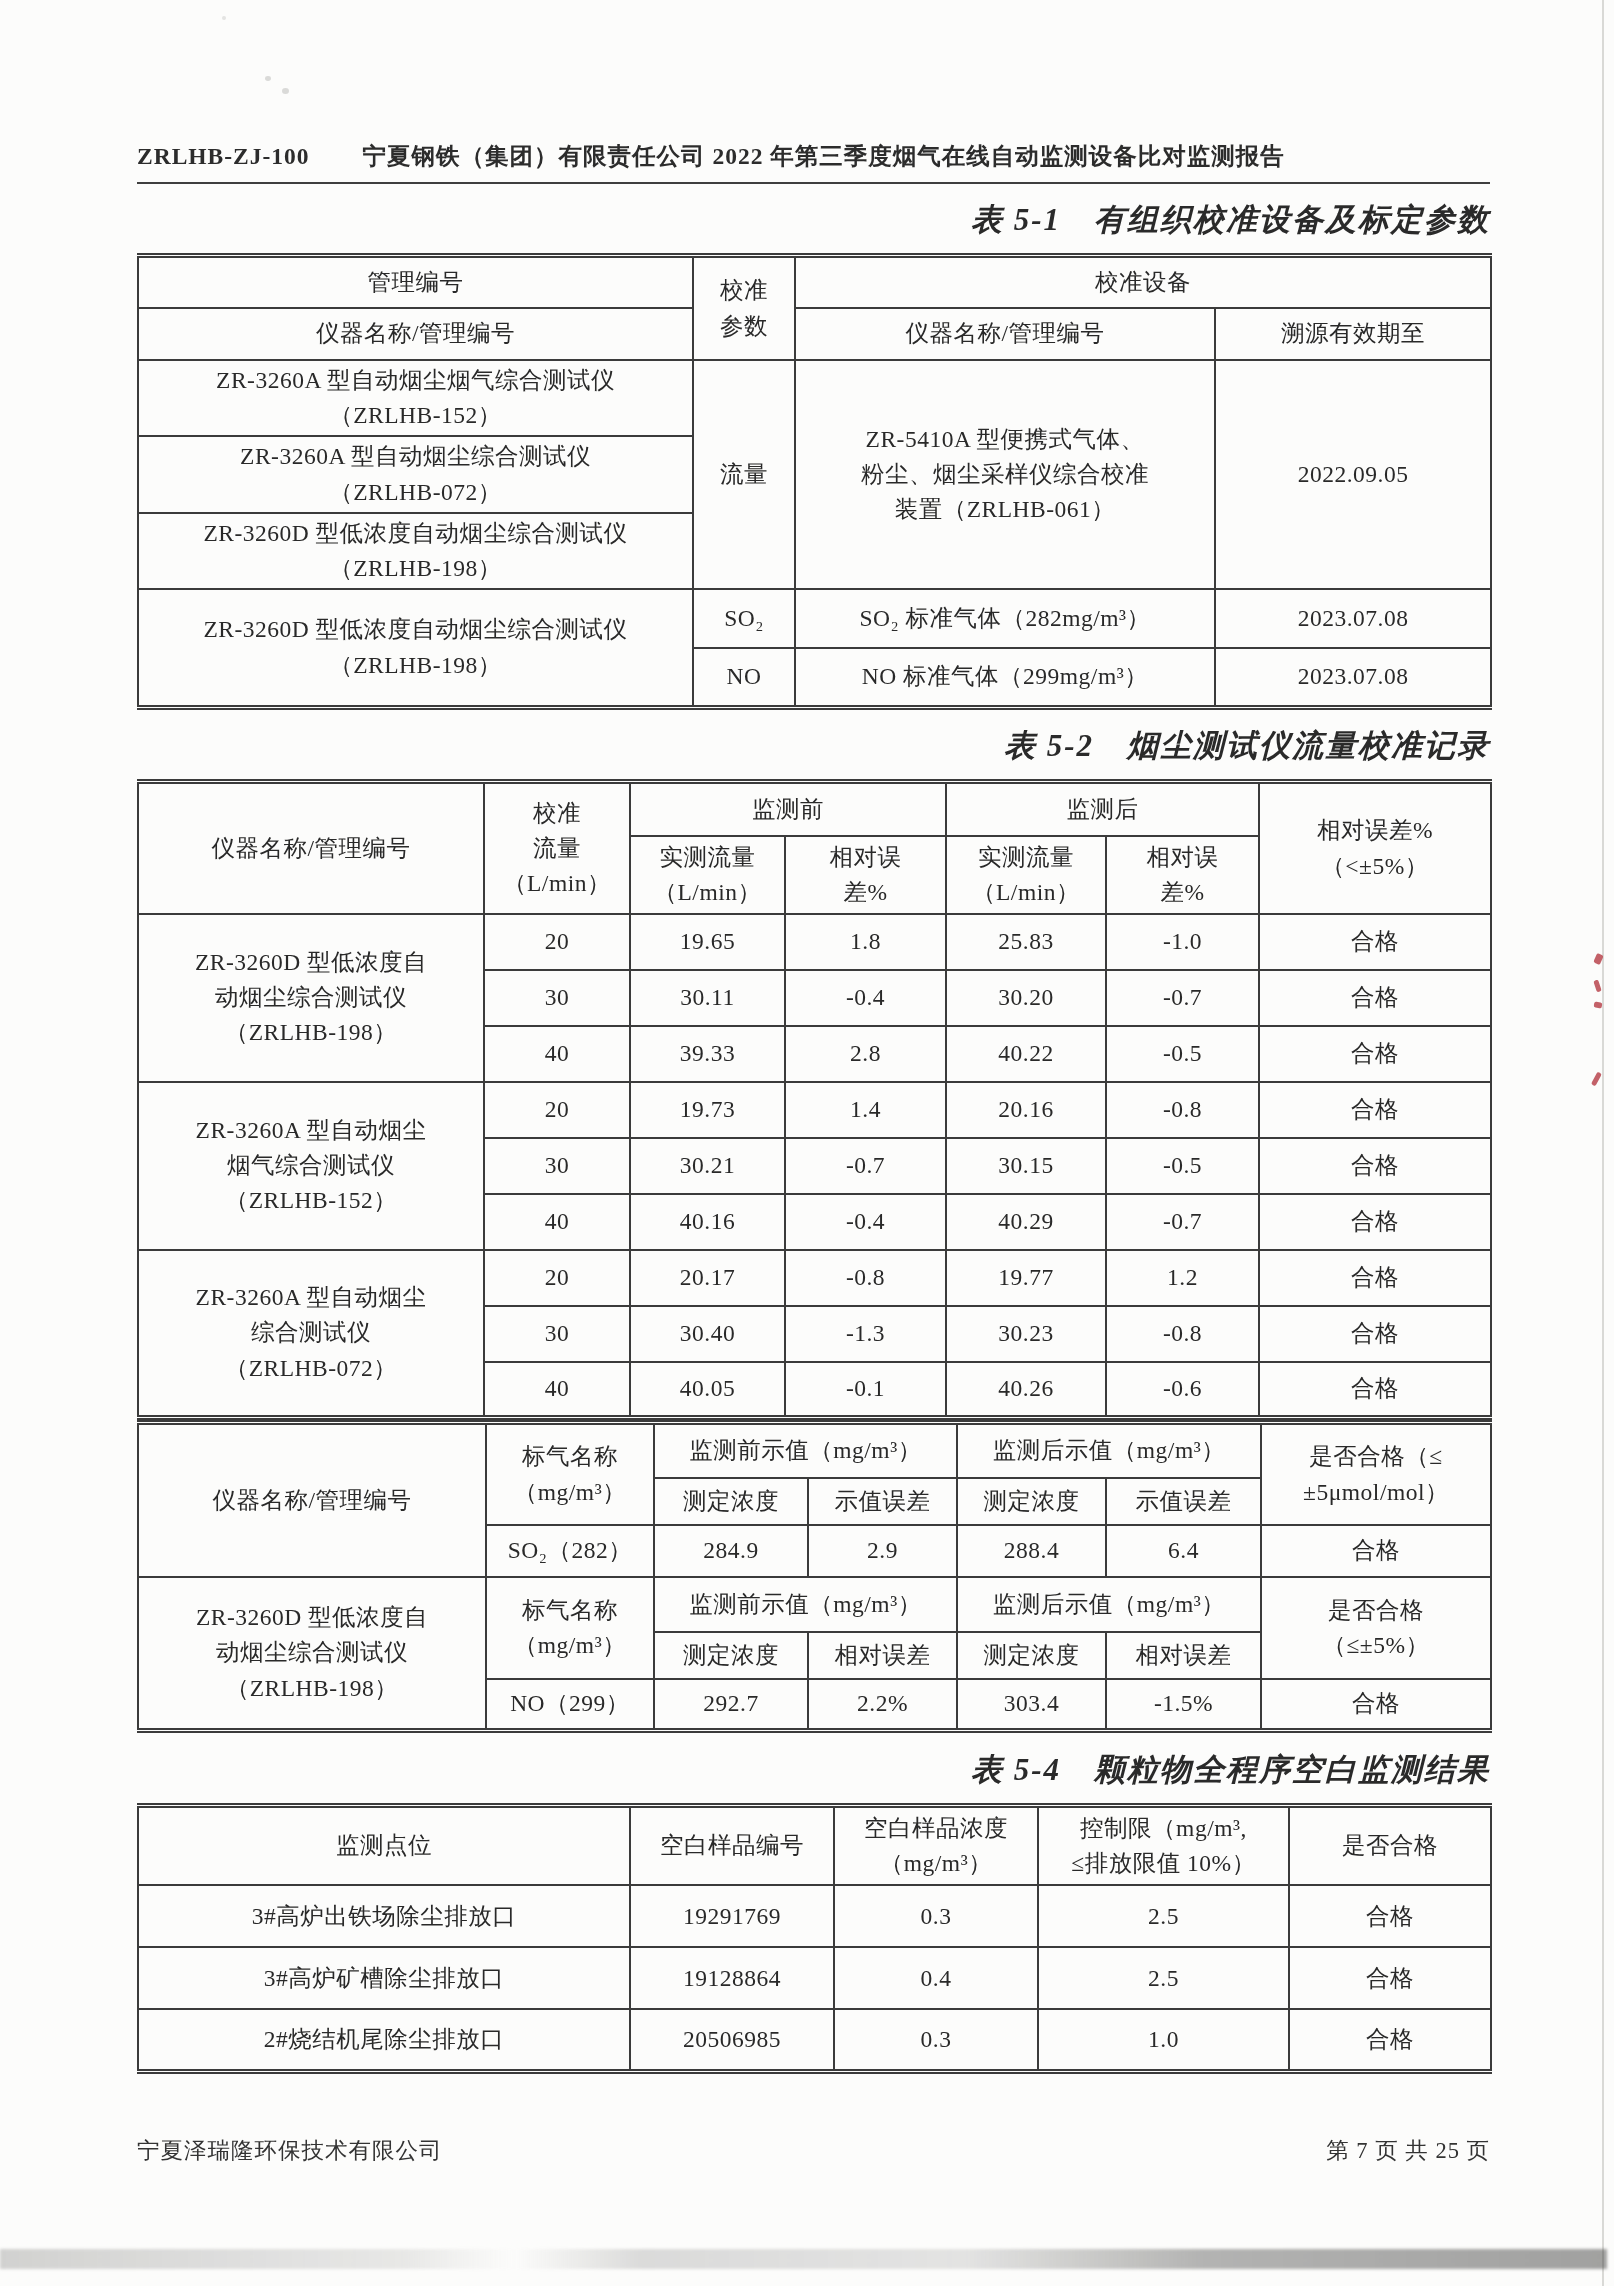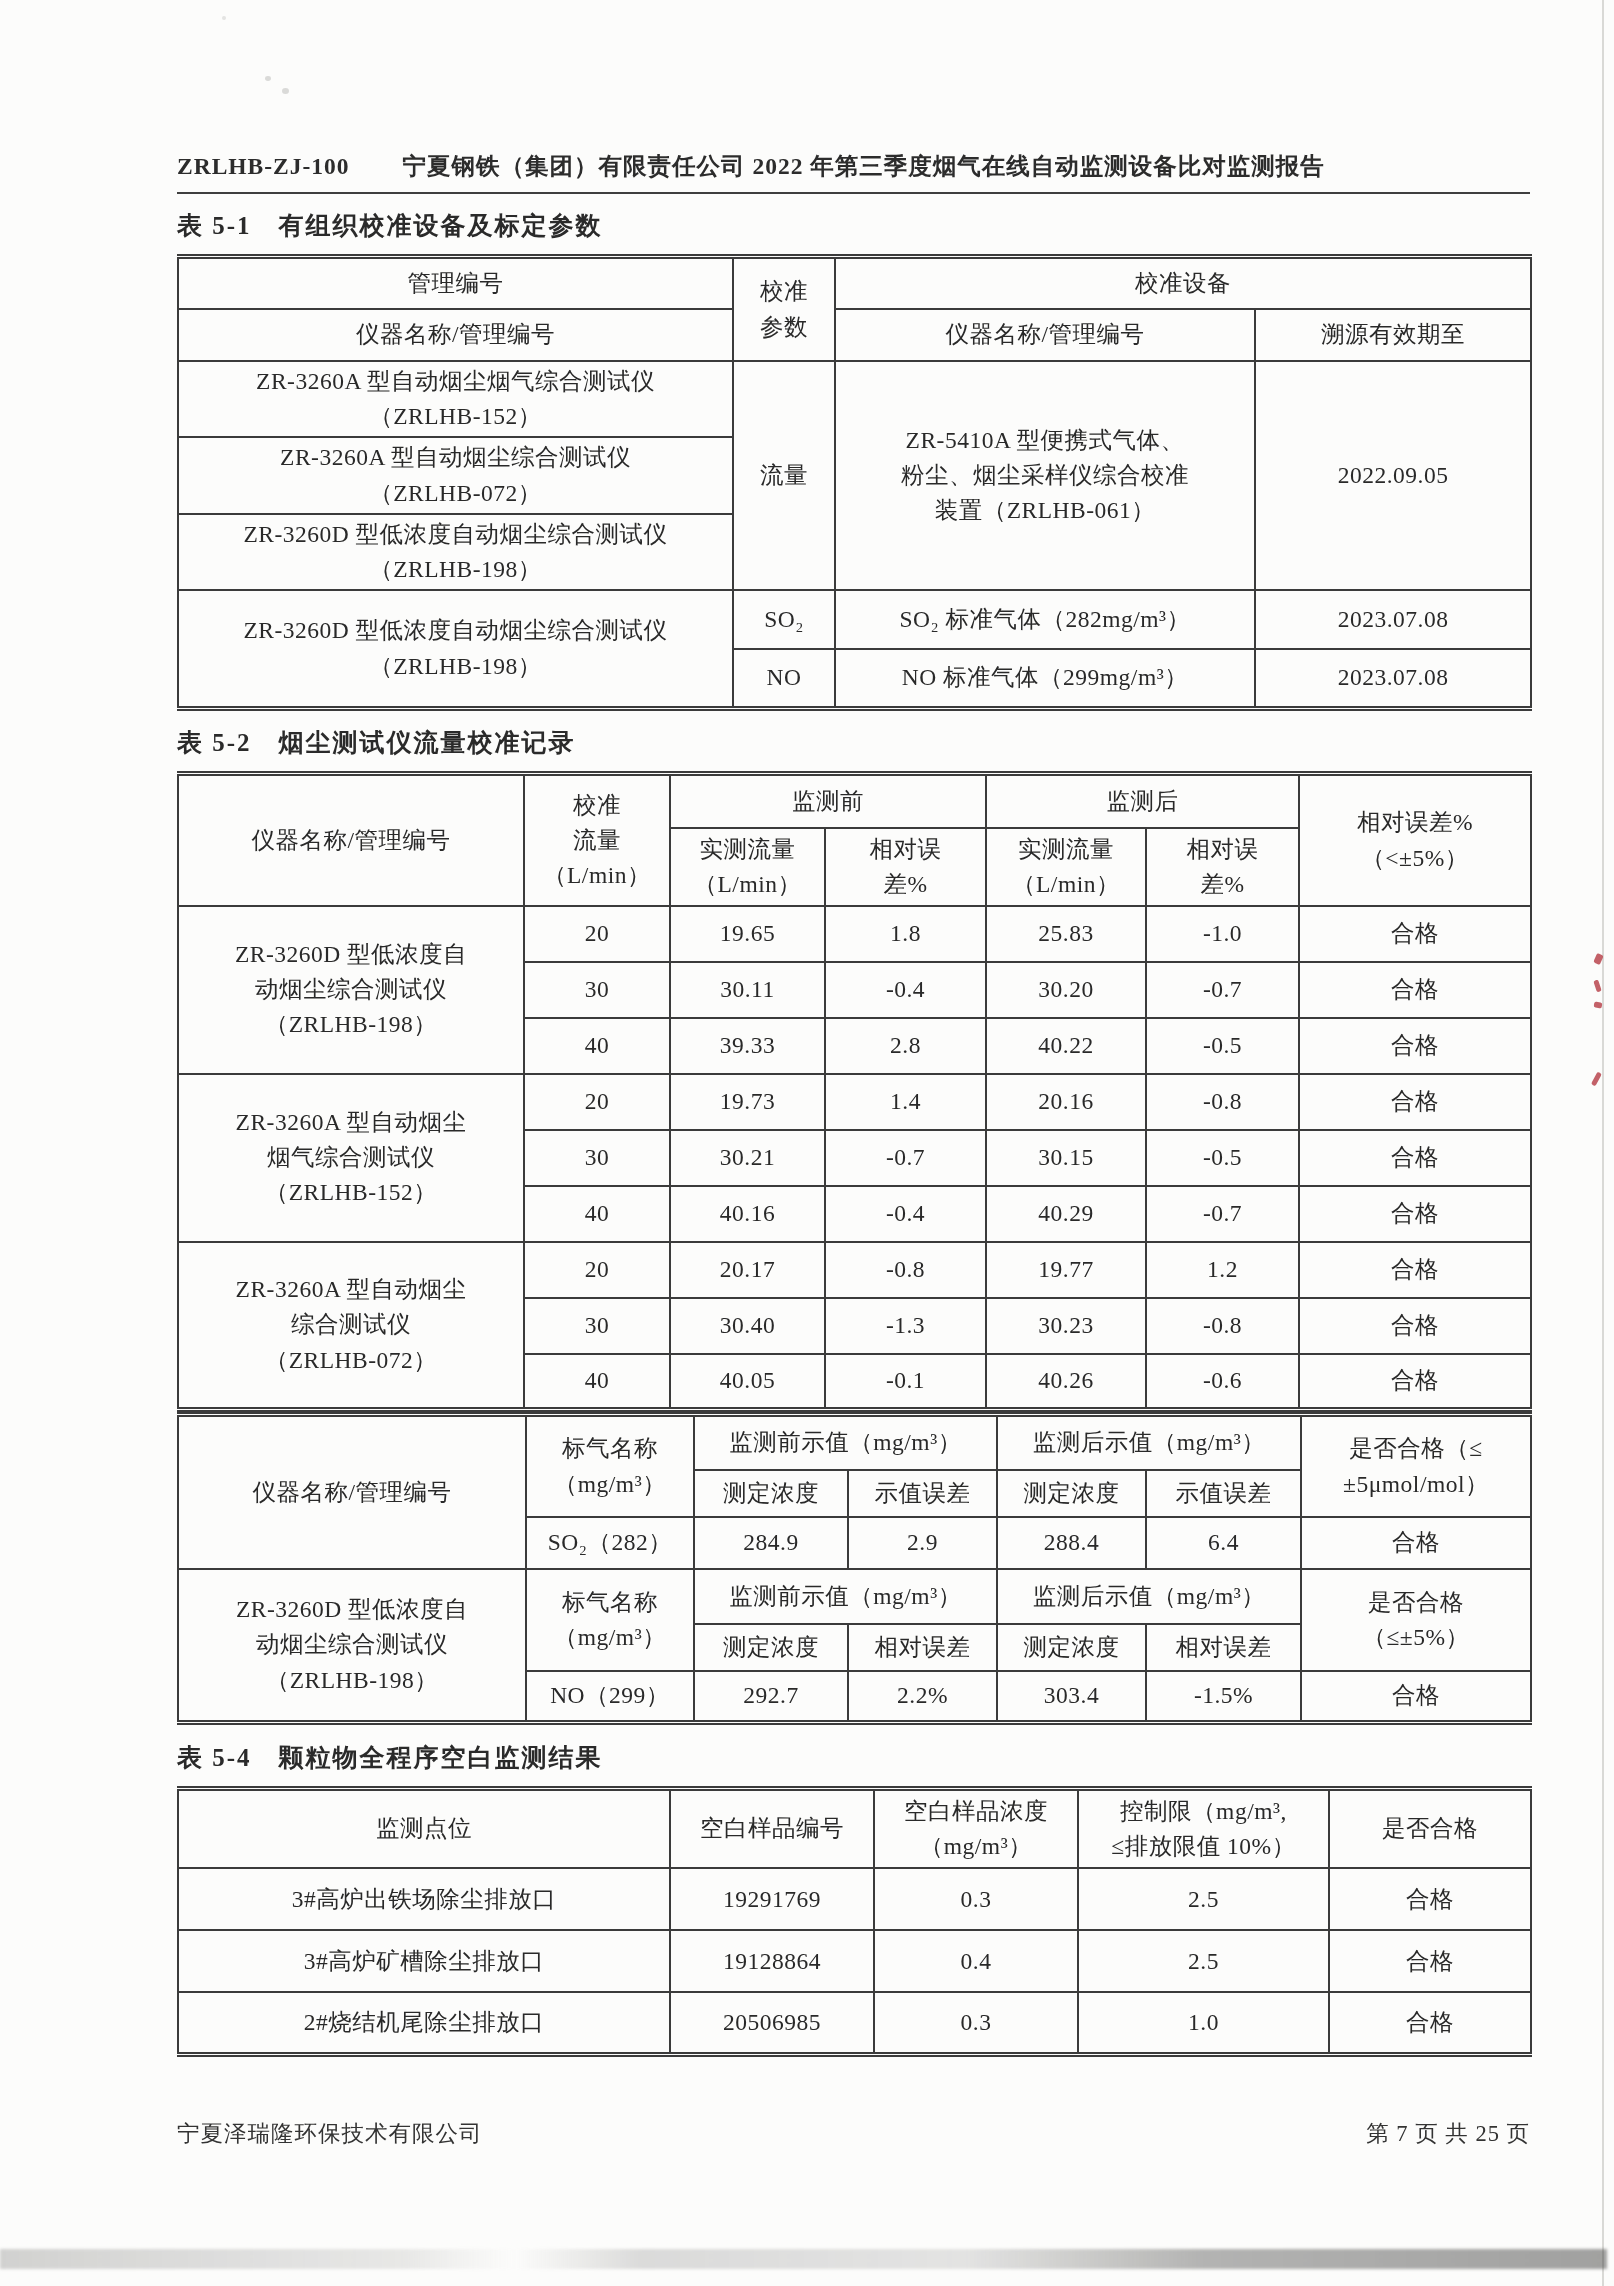--- a/index.html
+++ b/index.html
@@ -4,34 +4,34 @@
 <style>
   html,body { margin:0; padding:0; }
   body {
     width:1614px; height:2287px;
     position:relative;
     background:#fcfcfb;
     font-family:"Liberation Serif","DejaVu Serif",serif;
     color:#262626;
     overflow:hidden;
   }
-  .content { position:absolute; left:137px; top:150px; width:1353px;margin-left:40px; }
+  .content { position:absolute; left:137px; top:140px; width:1353px; }
 
   
   .doc-header {
     display:flex; align-items:baseline; gap:53px;
     font-size:23.5px; font-weight:700; color:#2c2c2c;
     padding-bottom:9.8px; border-bottom:2.9px solid #3f3f3f;
     letter-spacing:1px; white-space:nowrap;
   }
 
   
   .tbl-title {
-    text-align:left; font-size:25px; font-weight:700;
-    margin:15.7px 0 11.8px; letter-spacing:2px; color:#2a2a2a;
+    text-align:right; font-size:31px; font-weight:700;
+    margin:15.7px 0 11.8px; letter-spacing:2px; color:#2a2a2a;font-style:italic;
   }
 
   
   table.tbl {
     border-collapse:collapse; table-layout:fixed; width:1353px;
     border-left:2px solid #3b3b3b; border-right:2px solid #3b3b3b;
     border-top:5.9px double #3b3b3b; border-bottom:5.9px double #3b3b3b;
   }
   table.tbl td {
     border:2px solid #3b3b3b; border-top-width:2.9px; border-bottom-width:2.9px;

